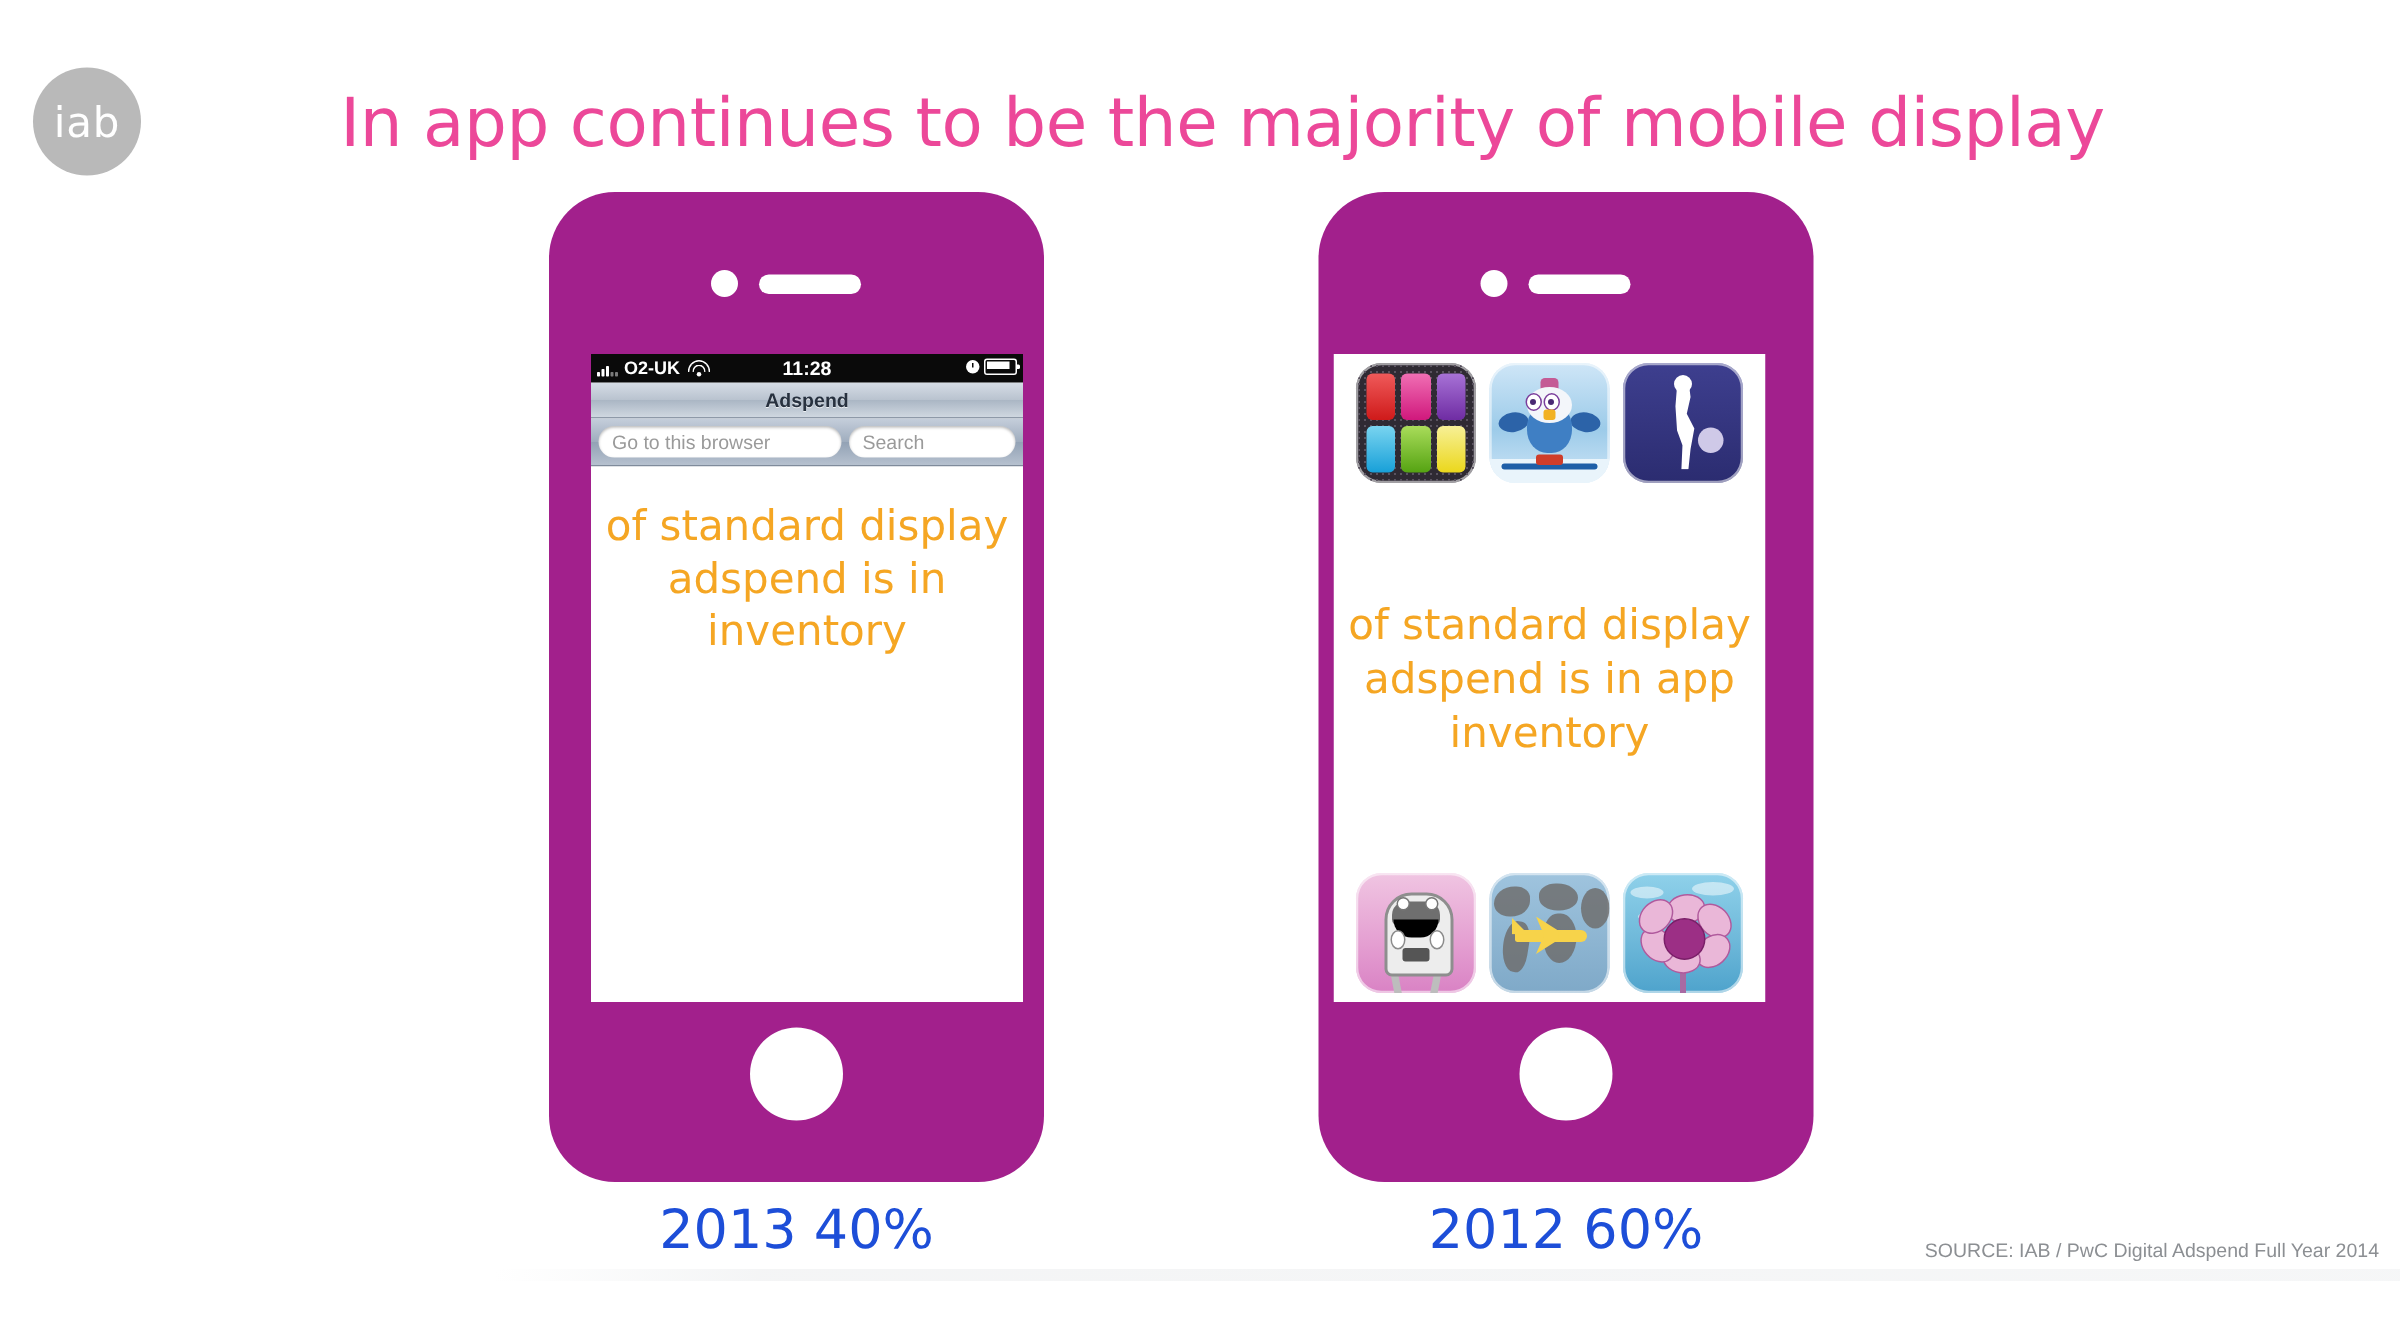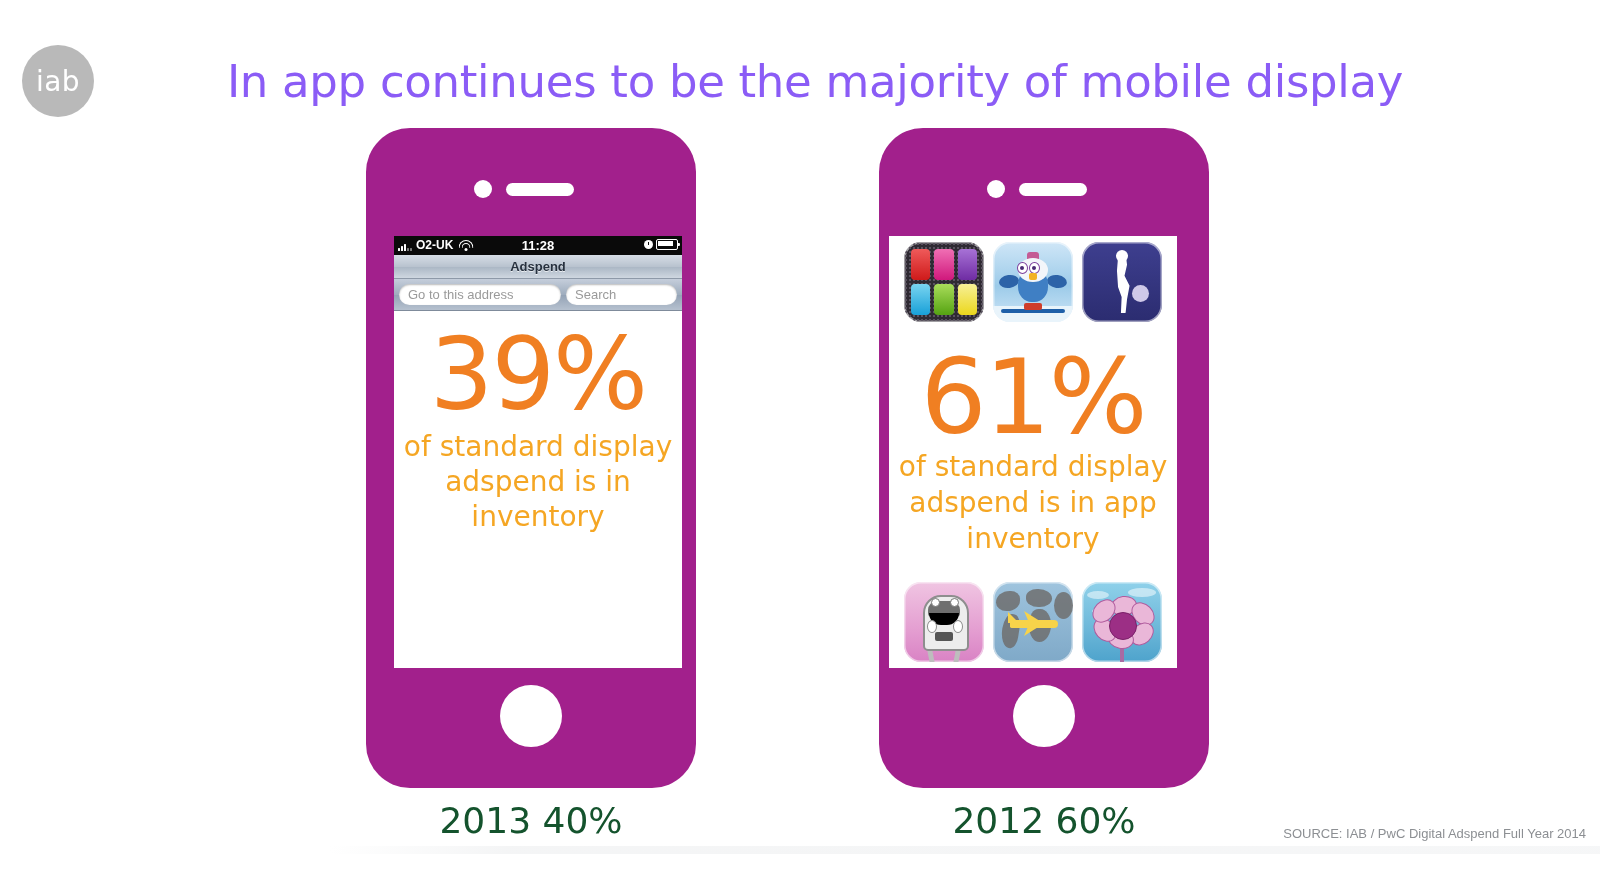--- a/index.html
+++ b/index.html
@@ -28,21 +28,21 @@
     position:absolute;left:0;top:0;width:72px;height:72px;
     display:flex;align-items:center;justify-content:center;
     color:#ffffff;font-size:28px;letter-spacing:.5px;
     font-family:"DejaVu Sans", sans-serif;
   }
 
   
   .title{
     position:absolute;left:150px;top:55px;width:1330px;
     text-align:center;
-    color:#8b5cf6;
+    color:#ec4899;
     font-size:45px;
     font-weight:400;
     letter-spacing:-0.3px;
     font-family:"DejaVu Sans", sans-serif;
     white-space:nowrap;
   }
 
   
   .phone{
     position:absolute;top:128px;width:330px;height:660px;
@@ -249,21 +249,21 @@
   .ic-flower .p3{left:47px;top:42px;transform:rotate(-42deg);}
   .ic-flower .p4{left:26px;top:47px;transform:rotate(10deg);}
   .ic-flower .p5{left:10px;top:38px;transform:rotate(48deg);}
   .ic-flower .p6{left:9px;top:19px;transform:rotate(-46deg);}
   .ic-flower .core{position:absolute;left:50%;top:30px;margin-left:-13px;width:26px;height:26px;border-radius:50%;
     background:#9c2f85;border:1.5px solid #7a1f68;}
 
   
   .yearlabel{
     position:absolute;top:800px;width:330px;text-align:center;
-    color:#14532d;font-size:36px;
+    color:#1d4ed8;font-size:36px;
     font-family:"DejaVu Sans", sans-serif;
   }
   .yearlabel.left{left:366px;}
   .yearlabel.right{left:879px;}
 
   .source{
     position:absolute;right:14px;top:826px;
     color:#8c8f93;font-size:13px;
     font-family:"Liberation Sans", sans-serif;
   }
@@ -308,26 +308,25 @@
           <div class="clockico"></div>
           <div class="batt"></div>
         </div>
       </div>
 
       <div class="navbar">
         <div class="page-title">Adspend</div>
       </div>
 
       <div class="toolbar">
-        <div class="field addr">Go to this address</div>
+        <div class="field addr">Go to this browser</div>
         <div class="field srch">Search</div>
       </div>
 
       <div class="content">
-        <div class="bignum">39%</div>
         <div class="caption">
           <div>of standard display</div>
           <div>adspend is in</div>
           <div>inventory</div>
         </div>
       </div>
 
     </div>
     <div class="home"></div>
   </div>
@@ -371,21 +370,20 @@
           </div>
 
           <div class="appicon ic-ball">
             <div class="fig"></div>
             <div class="head"></div>
             <div class="bb"></div>
           </div>
         </div>
 
         <div class="mid-text">
-          <div class="bignum rt">61%</div>
           <div class="caption rt">
             <div>of standard display</div>
             <div>adspend is in app</div>
             <div>inventory</div>
           </div>
         </div>
 
         <div class="iconrow">
           <div class="appicon ic-train">
             <div class="rail l"></div>

